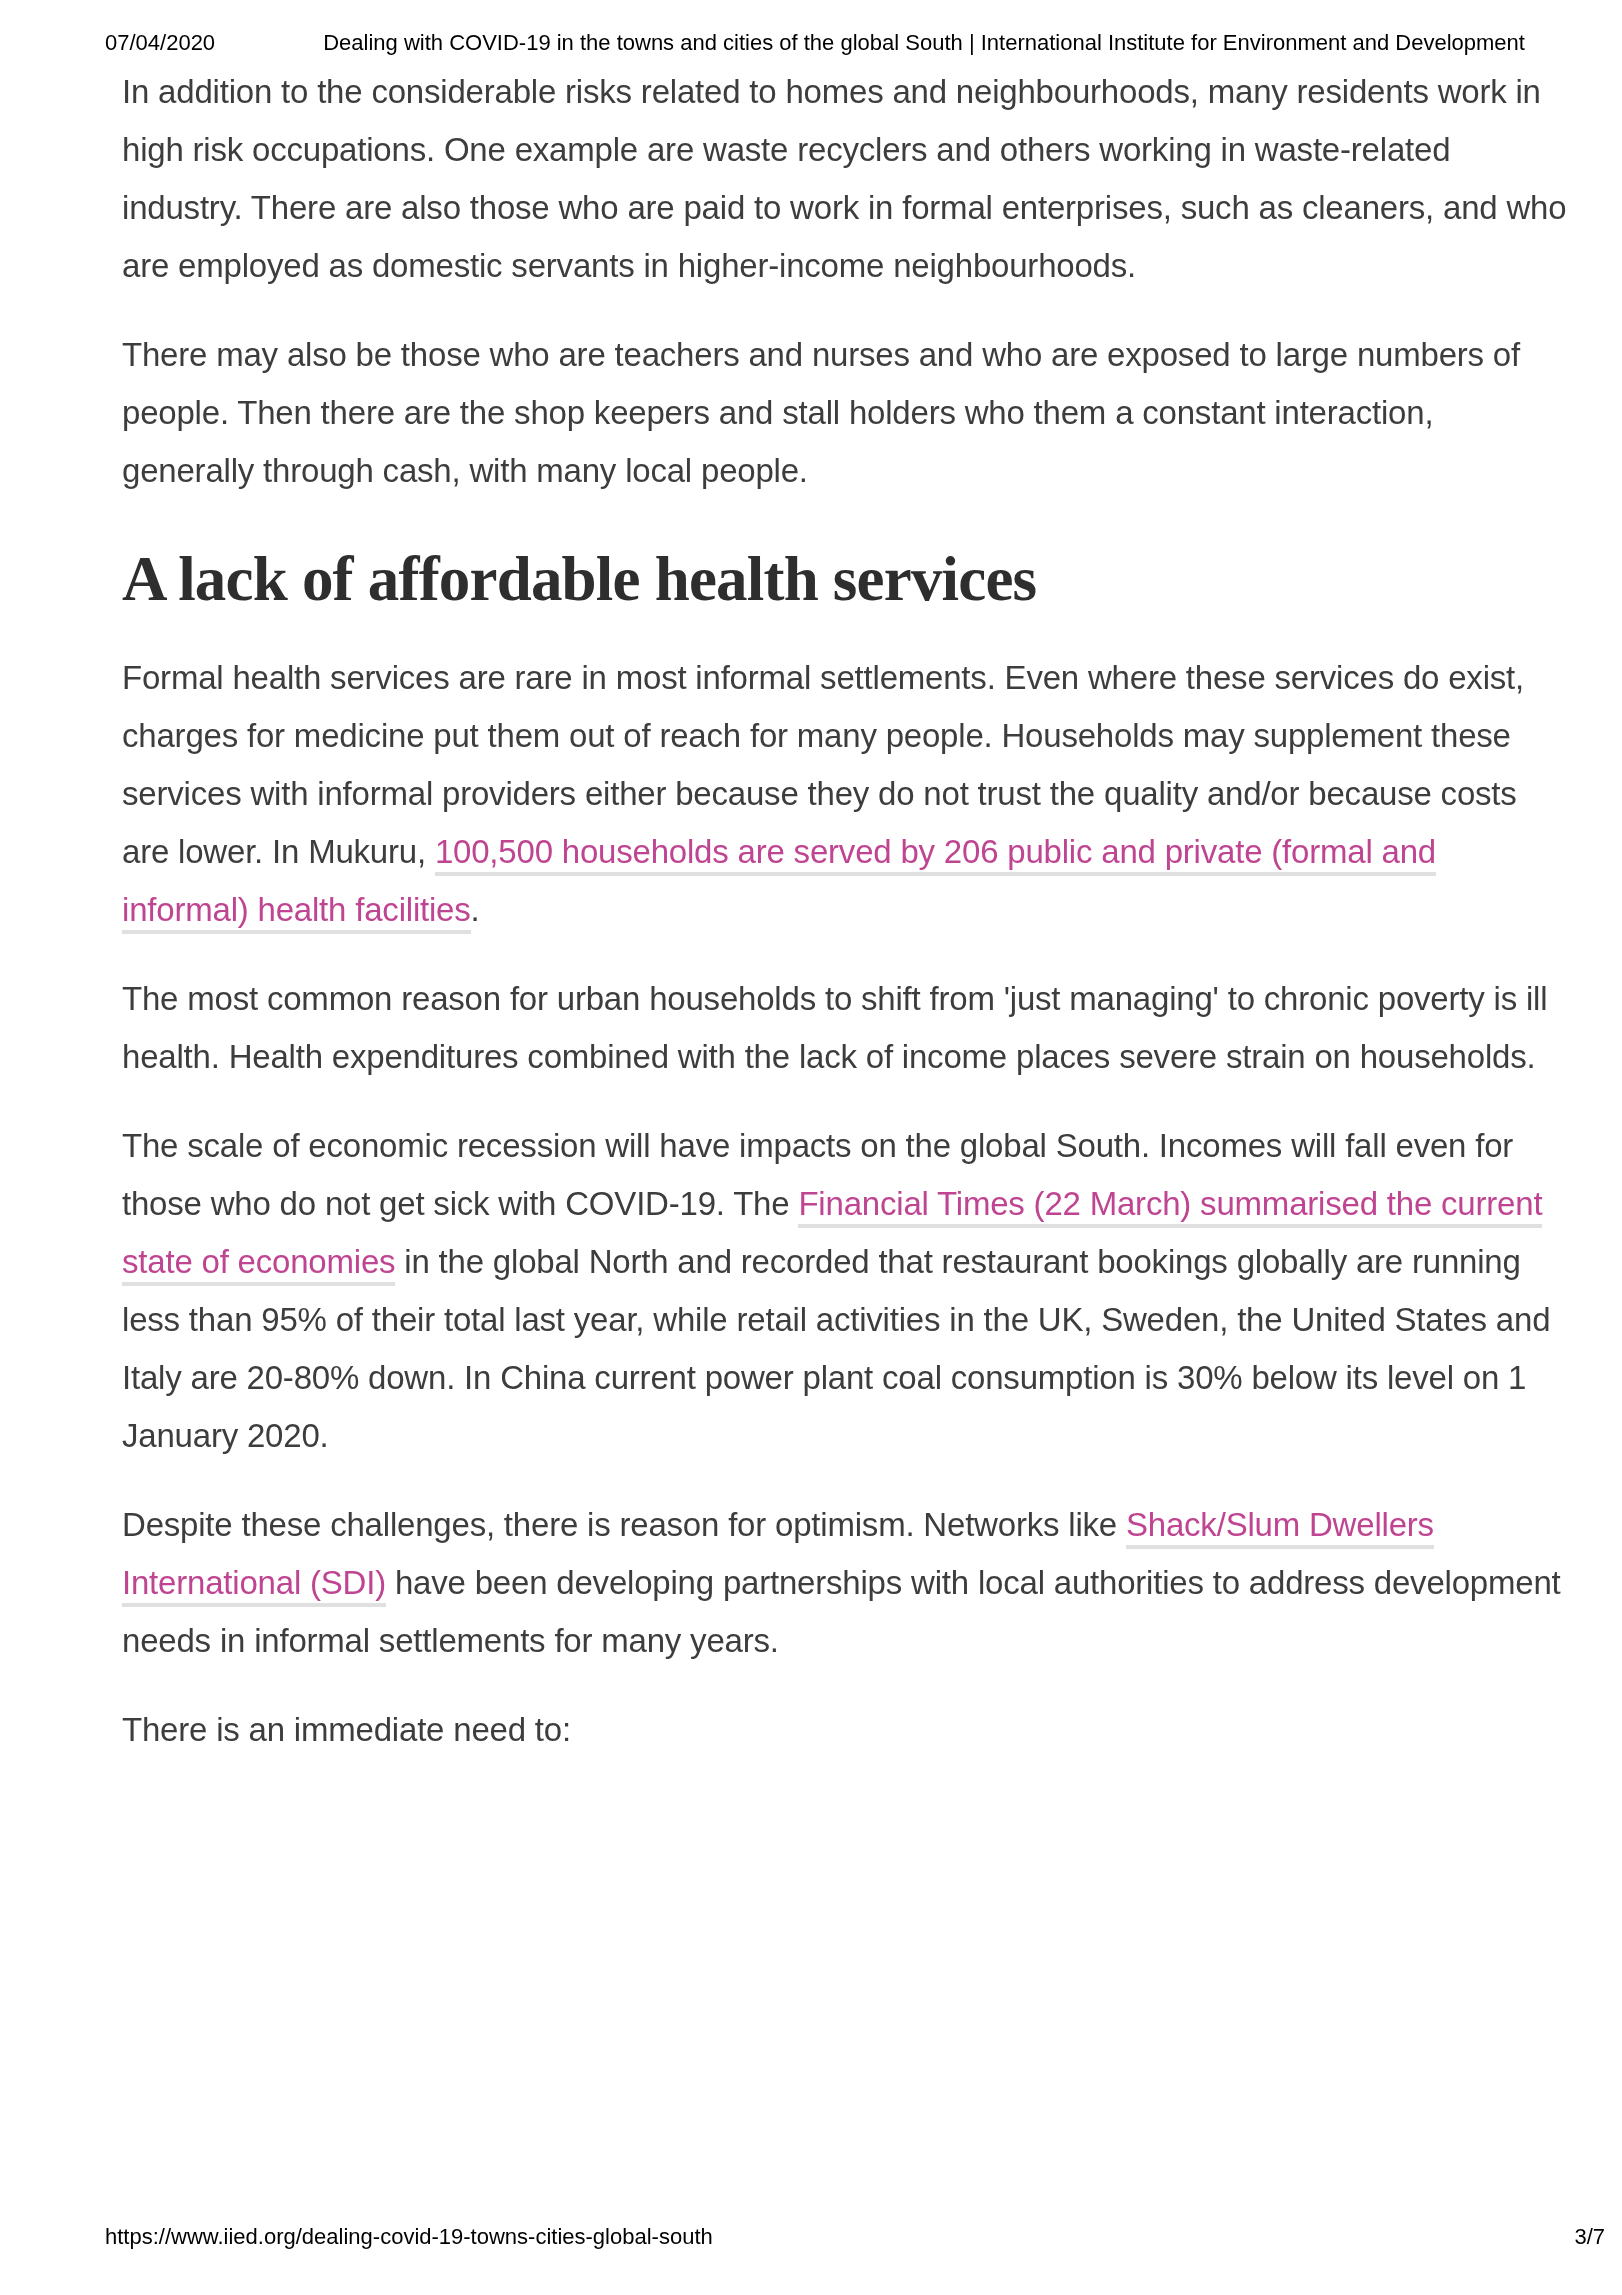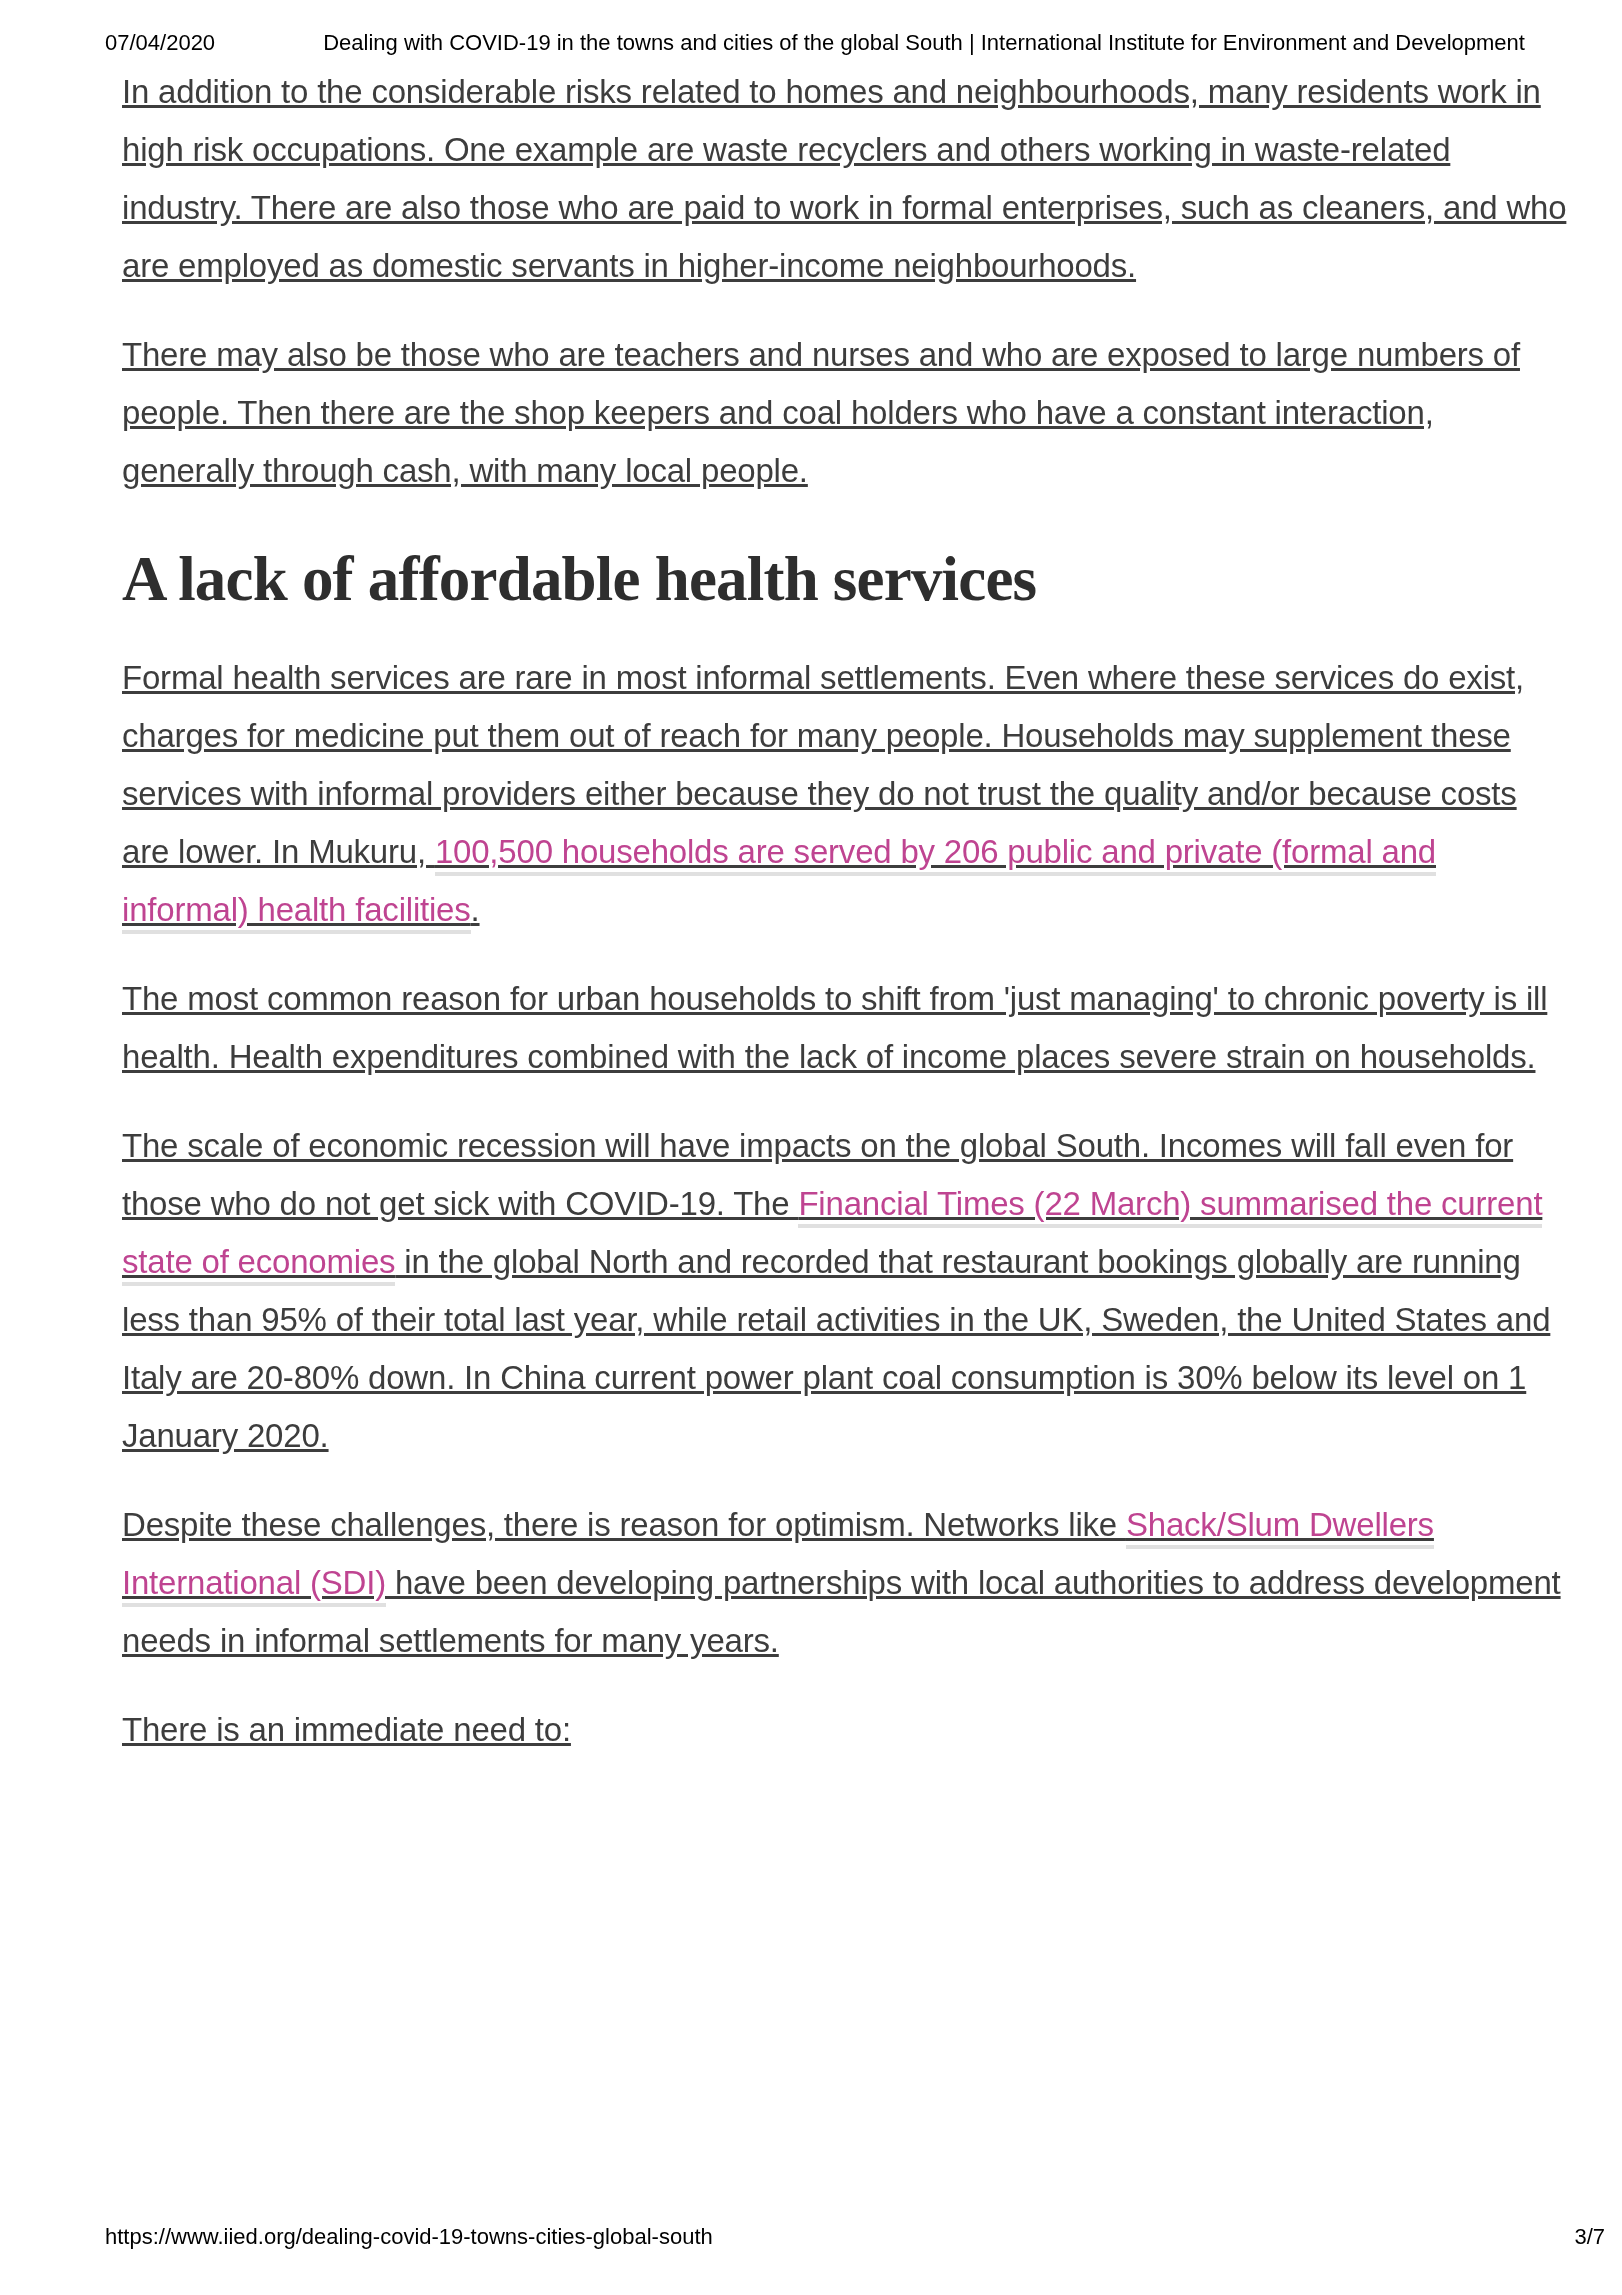--- a/index.html
+++ b/index.html
@@ -45,21 +45,20 @@
     top: 63px;
     left: 90px;
     right: 85px;
     color: var(--body-text);
   }
   .content p {
     font-size: 33px;
     line-height: 58px;
     letter-spacing: -0.2px;
     margin: 0 0 31px 0;
-    text-decoration: underline;
   }
   .content h2 {
     font-family: "Liberation Serif", "DejaVu Serif", serif;
     font-weight: 700;
     font-size: 63px;
     line-height: 58px;
     letter-spacing: -0.8px;
     color: var(--heading-text);
     margin: 50px 0 41px 0;
   }
@@ -90,21 +89,21 @@
 
   <header class="print-header">
     <span class="print-date">07/04/2020</span>
     <span class="print-title">Dealing with COVID-19 in the towns and cities of the global South | International Institute for Environment and Development</span>
   </header>
 
   <main class="content">
 
     <p>In addition to the considerable risks related to homes and neighbourhoods, many residents work in high risk occupations. One example are waste recyclers and others working in waste-related industry. There are also those who are paid to work in formal enterprises, such as cleaners, and who are employed as domestic servants in higher-income neighbourhoods.</p>
 
-    <p>There may also be those who are teachers and nurses and who are exposed to large numbers of people. Then there are the shop keepers and coal holders who have a constant interaction, generally through cash, with many local people.</p>
+    <p>There may also be those who are teachers and nurses and who are exposed to large numbers of people. Then there are the shop keepers and stall holders who them a constant interaction, generally through cash, with many local people.</p>
 
     <h2>A lack of affordable health services</h2>
 
     <p><span>Formal health services are rare in most informal settlements. Even where these services do exist, charges for medicine put them out of reach for many people. Households may supplement these services with informal providers either because they do not trust the quality and/or because costs are lower. In Mukuru, </span><a href="#" class="link">100,500 households are served by 206 public and private (formal and informal) health facilities</a><span>.</span></p>
 
     <p>The most common reason for urban households to shift from 'just managing' to chronic poverty is ill health. Health expenditures combined with the lack of income places severe strain on households.</p>
 
 
     <p><span>The scale of economic recession will have impacts on the global South. Incomes will fall even for those who do not get sick with COVID-19. The </span><a href="#" class="link">Financial Times (22 March) summarised the current state of economies</a><span> in the global North and recorded that restaurant bookings globally are running less than 95% of their total last year, while retail activities in the UK, Sweden, the United States and Italy are 20-80% down. In China current power plant coal consumption is 30% below its level on 1 January 2020.</span></p>
 

